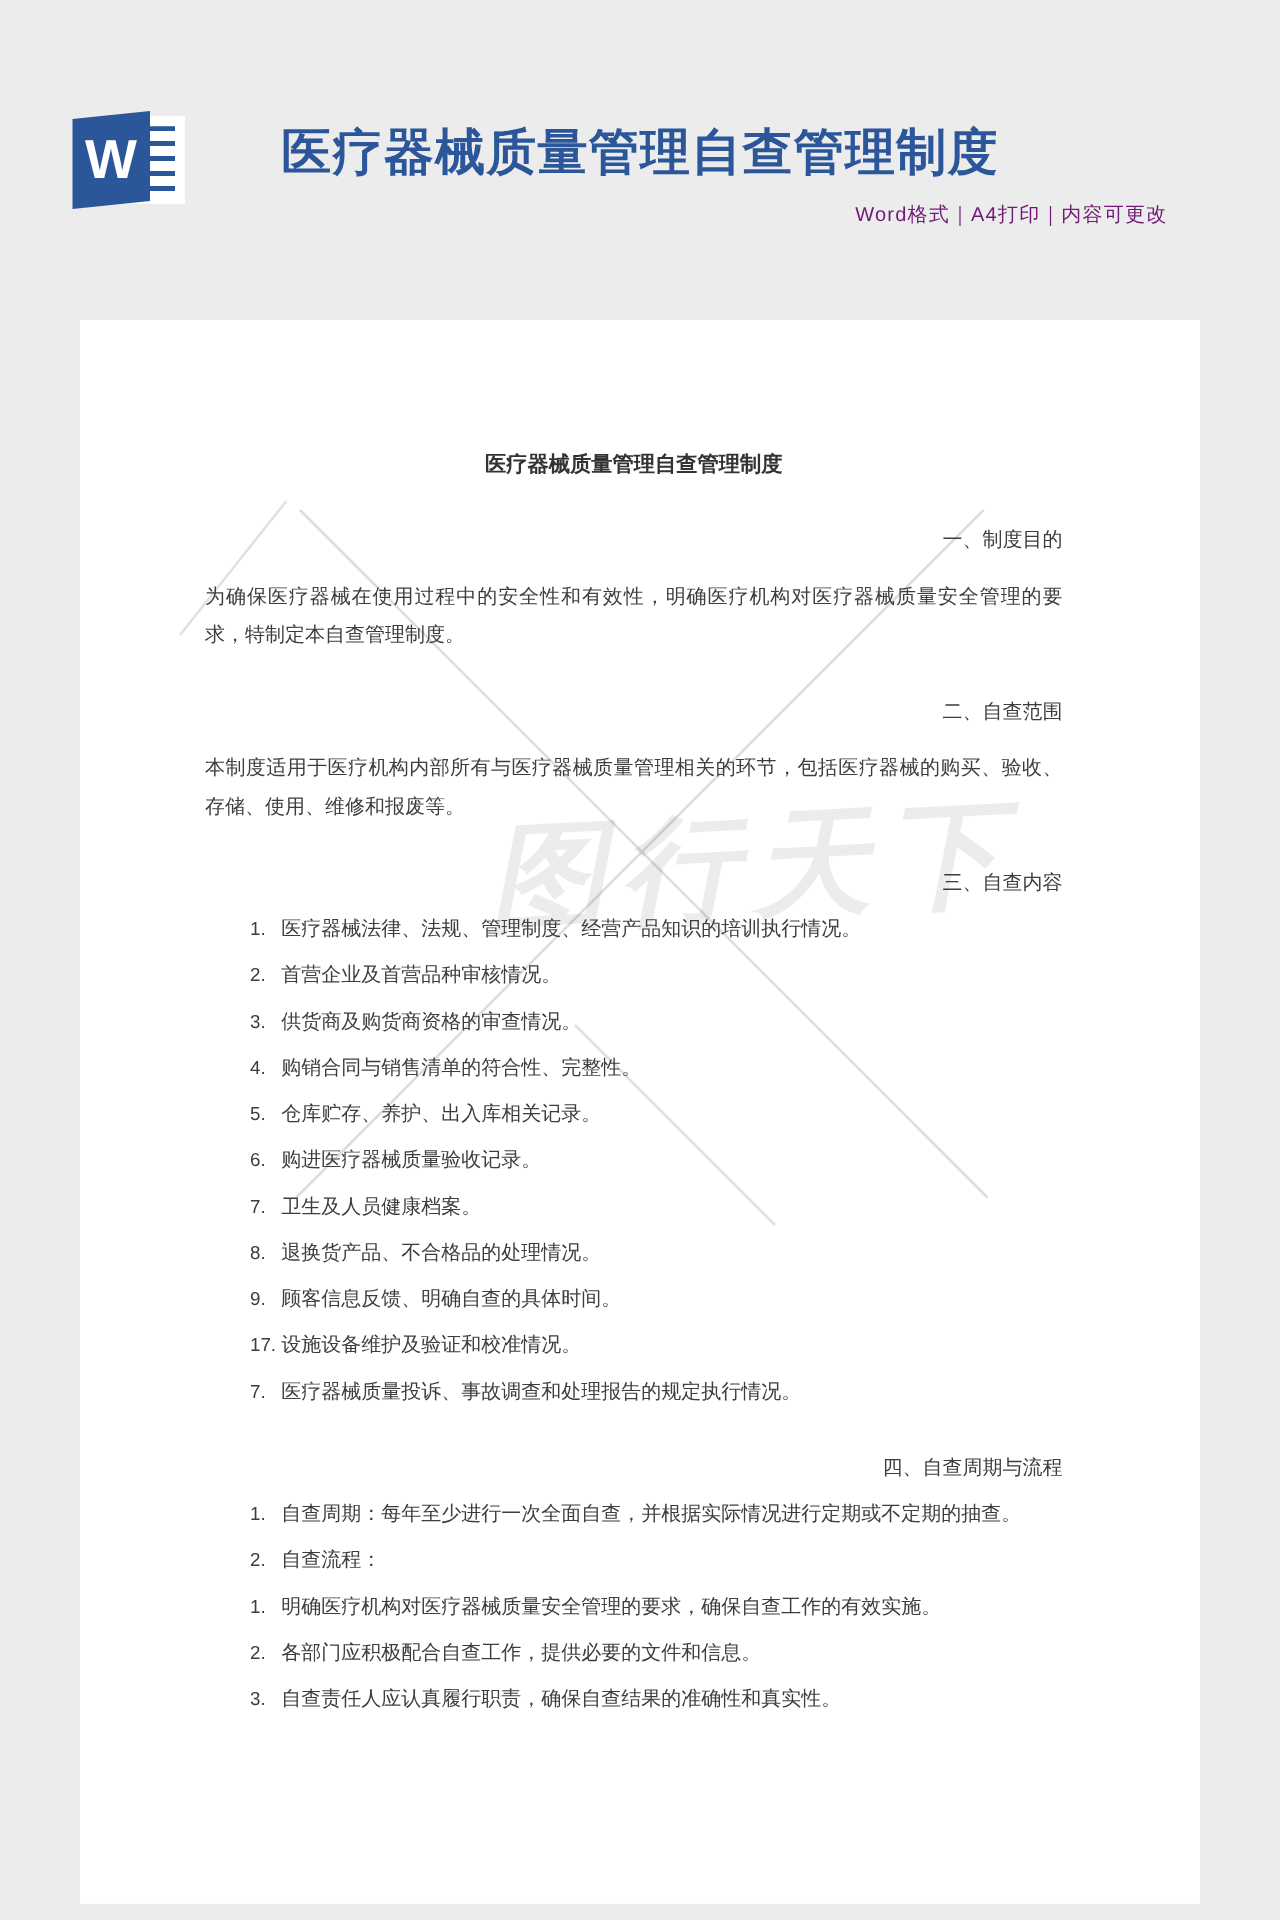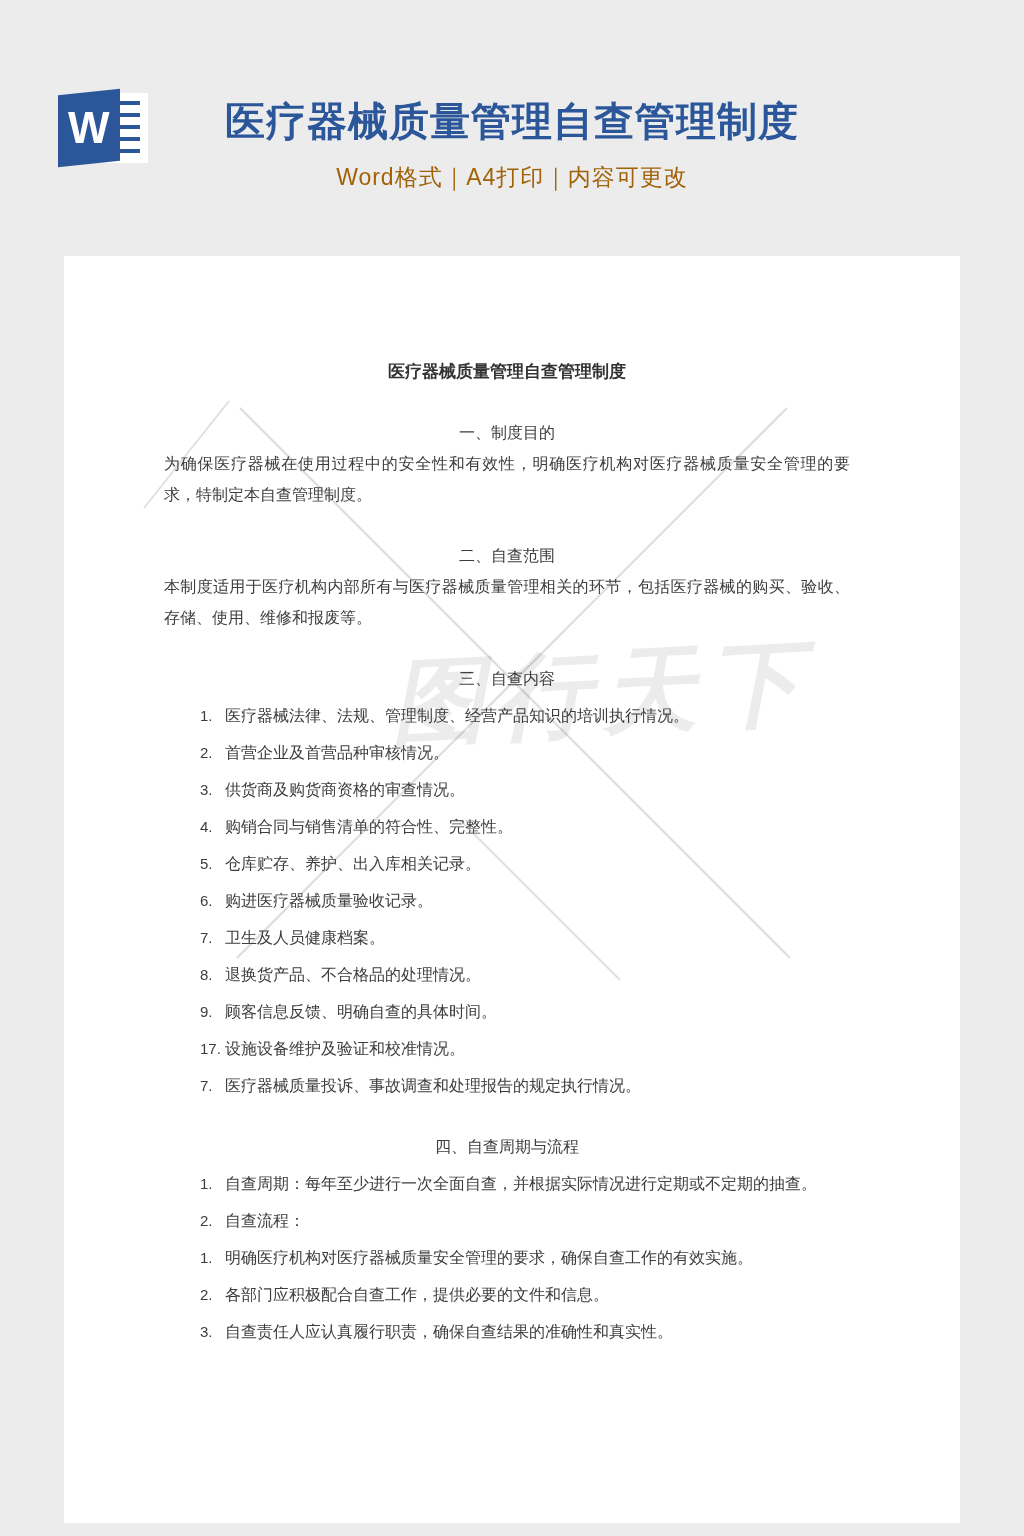--- a/index.html
+++ b/index.html
@@ -32,21 +32,21 @@
     color: #ffffff; font-weight: bold; font-size: 44px; line-height: 1;
     transform: skewY(6deg);
   }
   .header-title {
     position: absolute; left: 90px; top: 94px; width: 844px;
     text-align: center; font-size: 40px; font-weight: bold; color: #2b579a;
     letter-spacing: 1px; white-space: nowrap;
   }
   .header-subtitle {
     position: absolute; left: 90px; top: 162px; width: 844px;
-    text-align: center; font-size: 23px; color: #a16207; letter-spacing: 1px;
+    text-align: right; font-size: 16px; color: #701a75; letter-spacing: 1px;
   }
 
   
   .sheet {
     position: absolute; left: 64px; top: 256px; width: 896px; height: 1267px;
     background: #ffffff;
   }
   .wm-lines { position: absolute; left: 0; top: 0; pointer-events: none; }
   .wm-text {
     position: absolute; left: 326px; top: 374px;
@@ -59,22 +59,22 @@
 
   .doc-content {
     position: absolute; left: 100px; top: 100px; width: 686px;
     font-family: "Liberation Serif", "DejaVu Serif", serif;
     font-size: 16px; line-height: 31px; color: #3d3d3d;
   }
   .doc-title {
     text-align: center; font-weight: bold; font-size: 17px; color: #333333;
     margin-bottom: 29px;
   }
-  .sec-heading { text-align: center; margin-top: 30px; }
-  .para { text-align: justify; }
+  .sec-heading { text-align: right; margin-top: 30px; }
+  .para { text-align: justify; margin-top: 14px; }
   .list-item { display: flex; margin-top: 6px; }
   .list-item .num {
     flex: 0 0 auto; margin-left: 36px; width: 25px;
     font-family: "Liberation Sans", sans-serif; font-size: 15px;
   }
   .list-item .txt { flex: 1 1 auto; text-align: justify; }
 </style>
 </head>
 <body>
 

